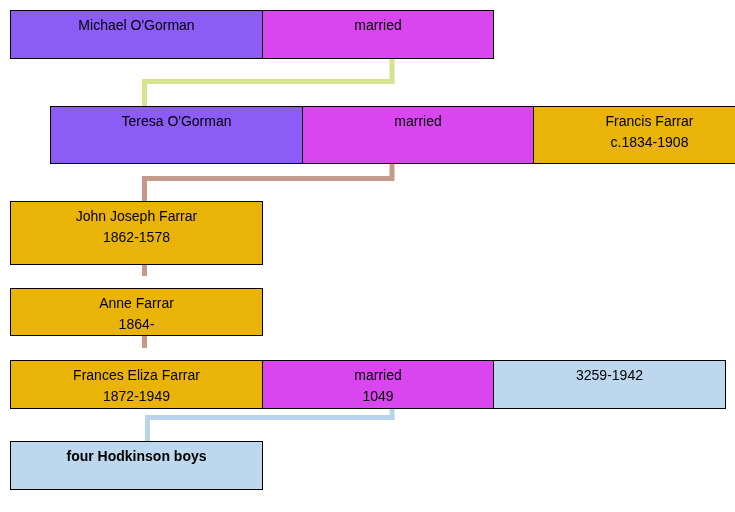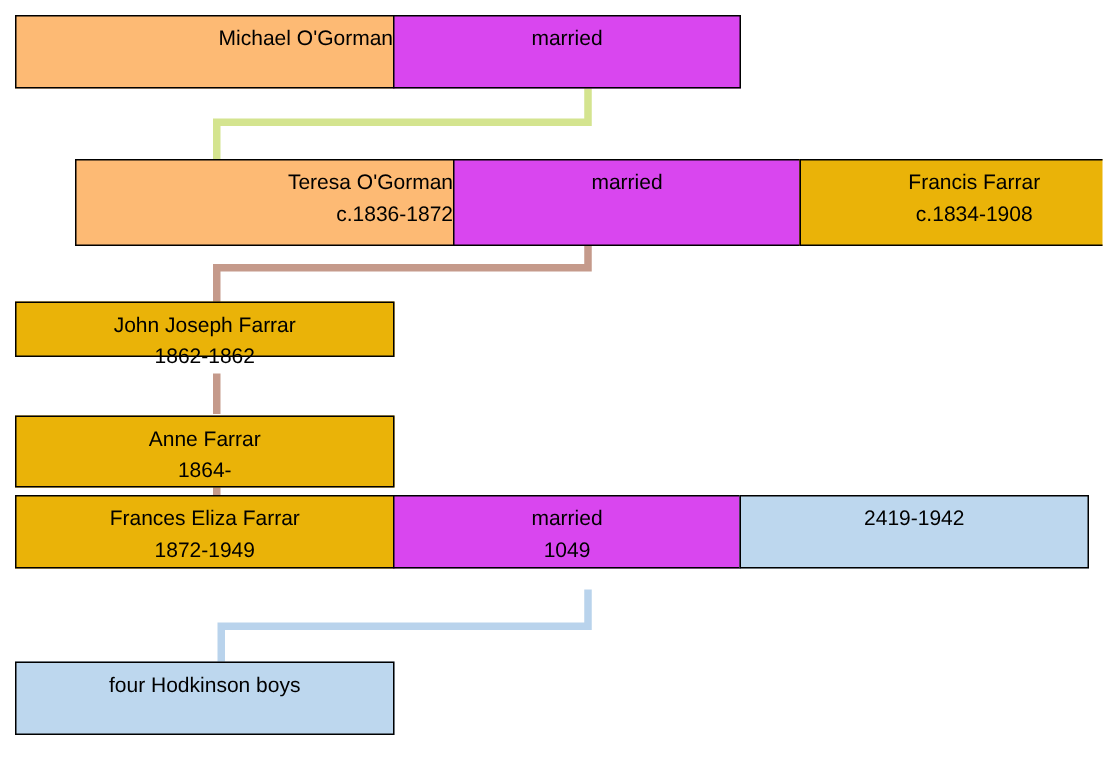--- a/index.html
+++ b/index.html
@@ -8,34 +8,34 @@
     font-family:"Liberation Sans", sans-serif;
   }
   .stage{position:absolute;left:0;top:0;width:735px;height:512px;}
   svg.connectors{position:absolute;left:0;top:0;z-index:1;}
   .box{
     position:absolute;box-sizing:border-box;z-index:2;
     border:1.5px solid #000000;
     text-align:center;color:#000000;font-size:14px;line-height:21px;
     padding-top:4px;
   }
-  .fill-green{background:#fdba74;text-align:right;}
+  .fill-green{background:#8b5cf6;}
   .fill-yellow{background:#d946ef;}
   .fill-brown{background:#eab308;}
   .fill-blue{background:#bdd7ee;}
   
   .col1{left:10px;width:253px;}
   .col2{left:262px;width:232px;}
   .col3{left:493px;width:233px;}
   .row1{top:10px;height:49px;}
   .row2{top:106px;height:58px;margin-left:40px;}
-  .row3{top:201px;height:37px;}
-  .row4{top:277px;height:48px;}
-  .row5{top:330px;height:49px;}
-  .row6{top:441px;height:49px;}
+  .row3{top:201px;height:64px;}
+  .row4{top:288px;height:48px;}
+  .row5{top:360px;height:49px;}
+  .row6{top:441px;height:49px;font-weight:bold;}
   .line{display:block;}
 </style>
 </head>
 <body>
 
 <div class="stage">
 
   <svg class="connectors" width="735" height="512" viewBox="0 0 735 512">
     <path d="M392 57 L392 81.5 L144.5 81.5 L144.5 108" fill="none" stroke="#d4e48f" stroke-width="5"></path>
     <path d="M392 153 L392 178.5 L144.5 178.5 L144.5 203" fill="none" stroke="#c59a8b" stroke-width="5"></path>
@@ -46,48 +46,47 @@
 
   <div class="box fill-green col1 row1">
     <span class="line">Michael O'Gorman</span>
   </div>
   <div class="box fill-yellow col2 row1">
     <span class="line">married</span>
   </div>
 
   <div class="box fill-green col1 row2">
     <span class="line">Teresa O'Gorman</span>
-    <span class="line">c.1836-1872</span>
   </div>
   <div class="box fill-yellow col2 row2">
     <span class="line">married</span>
   </div>
   <div class="box fill-brown col3 row2">
     <span class="line">Francis Farrar</span>
     <span class="line">c.1834-1908</span>
   </div>
 
   <div class="box fill-brown col1 row3">
     <span class="line">John Joseph Farrar</span>
-    <span class="line">1862-1862</span>
+    <span class="line">1862-1578</span>
   </div>
   <div class="box fill-brown col1 row4">
     <span class="line">Anne Farrar</span>
     <span class="line">1864-</span>
   </div>
 
   <div class="box fill-brown col1 row5">
     <span class="line">Frances Eliza Farrar</span>
     <span class="line">1872-1949</span>
   </div>
   <div class="box fill-yellow col2 row5">
     <span class="line">married</span>
     <span class="line">1049</span>
   </div>
   <div class="box fill-blue col3 row5">
-    <span class="line">2419-1942</span>
+    <span class="line">3259-1942</span>
   </div>
 
   <div class="box fill-blue col1 row6">
     <span class="line">four Hodkinson boys</span>
   </div>
 
 </div>
 
 </body></html>

